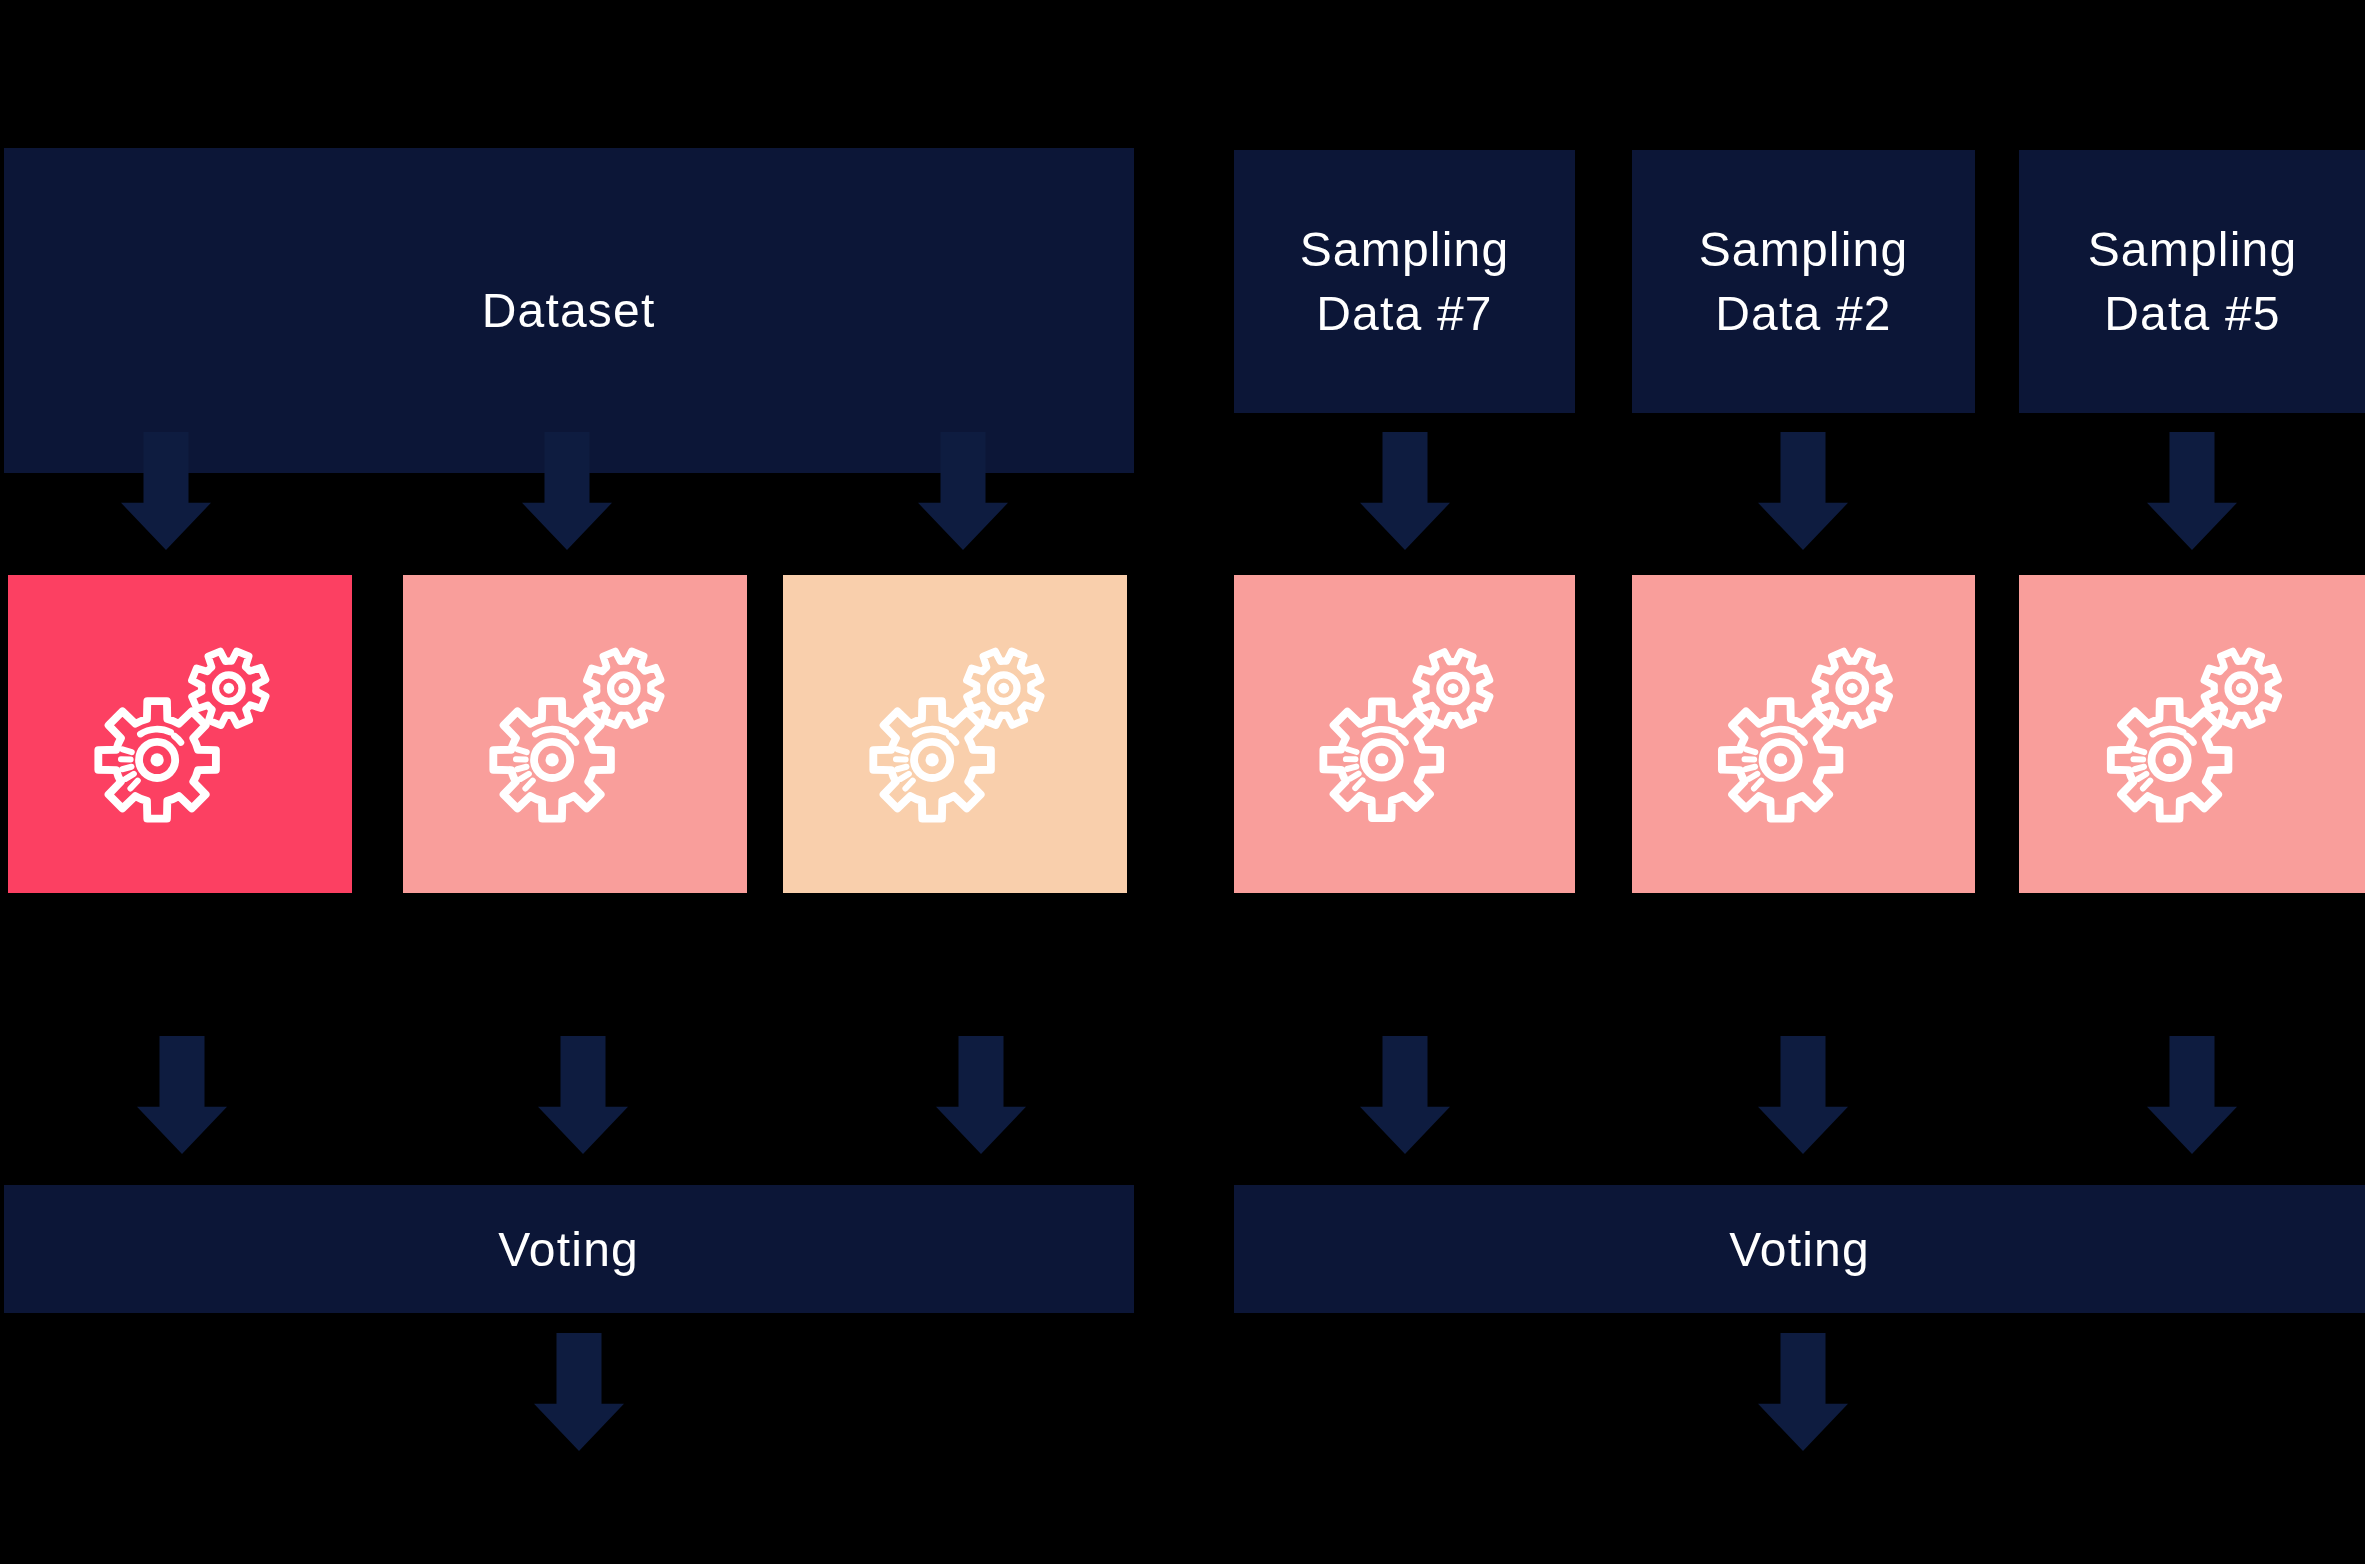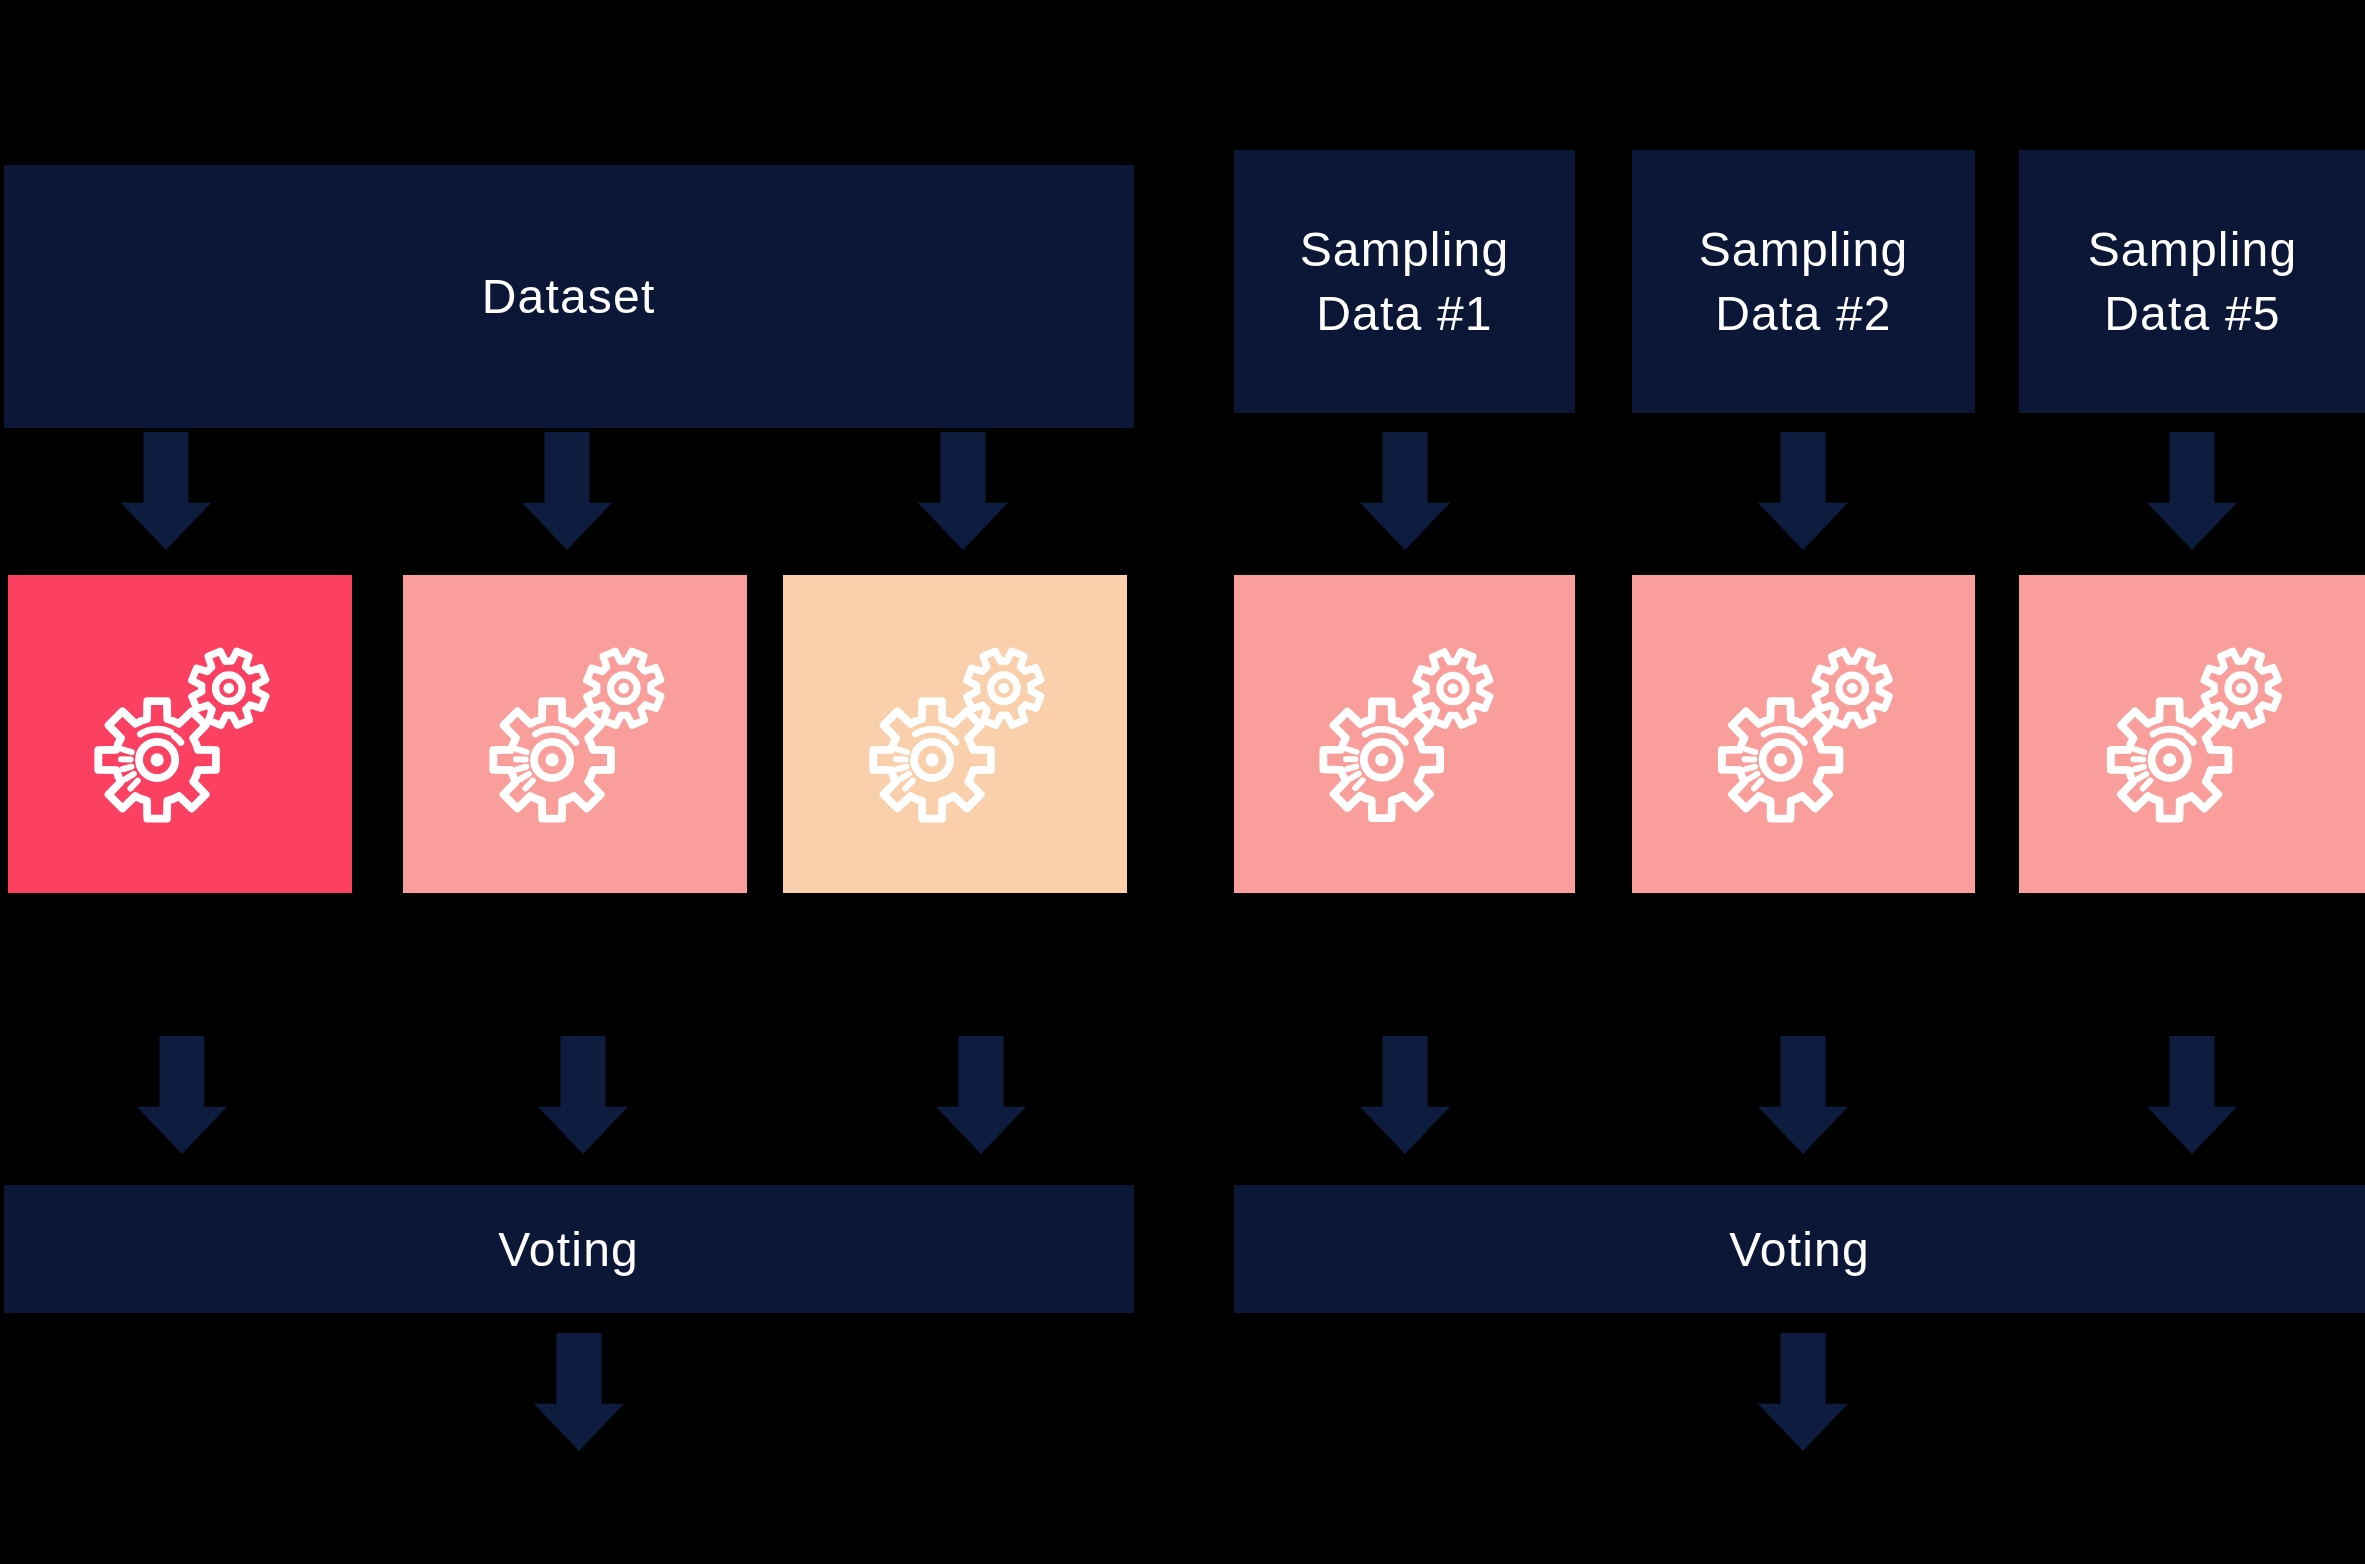--- a/index.html
+++ b/index.html
@@ -50,21 +50,21 @@
     clip-path: polygon(25% 0, 75% 0, 75% 60%, 100% 60%, 50% 100%, 0 60%, 25% 60%);
   }
 </style>
 </head>
 <body>
 
 <div class="stage">
 
   <section>
 
-    <div class="box" style="left: 3.6px; top: 165px; width: 1130px; height: 263px; background-color: rgb(12, 22, 55);">
+    <div class="box" style="left: 3.6px; top: 148px; width: 1130px; height: 325px; background-color: rgb(12, 22, 55);">
       <span class="label">Dataset</span>
     </div>
 
     <div class="arrow" style="left: 121px; top: 432px; background-color: rgb(14, 28, 64);"></div>
     <div class="arrow" style="left: 522px; top: 432px; background-color: rgb(14, 28, 64);"></div>
     <div class="arrow" style="left: 918px; top: 432px; background-color: rgb(14, 28, 64);"></div>
 
     <div class="model-box" style="left: 7.8px; width: 344px; background-color: rgb(252, 64, 98);">
       <svg class="gears-icon" viewBox="0 0 570 528" preserveAspectRatio="xMidYMid meet">
         <g class="gear-glyph" fill="none" stroke-linecap="round" stroke-linejoin="round" stroke="#ffffff">
@@ -122,21 +122,21 @@
     </div>
 
     <div class="arrow" style="left: 534px; top: 1333px; background-color: rgb(14, 28, 64);"></div>
   </section>
 
   <section>
 
     <div class="box" style="left: 1234px; top: 150px; width: 341px; height: 263px; background-color: rgb(12, 22, 55);">
       <span class="label two-line">
         <span>Sampling</span>
-        <span>Data #1</span>
+        <span>Data #7</span>
       </span>
     </div>
     <div class="box" style="left: 1632px; top: 150px; width: 343px; height: 263px; background-color: rgb(12, 22, 55);">
       <span class="label two-line">
         <span>Sampling</span>
         <span>Data #2</span>
       </span>
     </div>
     <div class="box" style="left: 2019px; top: 150px; width: 347px; height: 263px; background-color: rgb(12, 22, 55);">
       <span class="label two-line">

